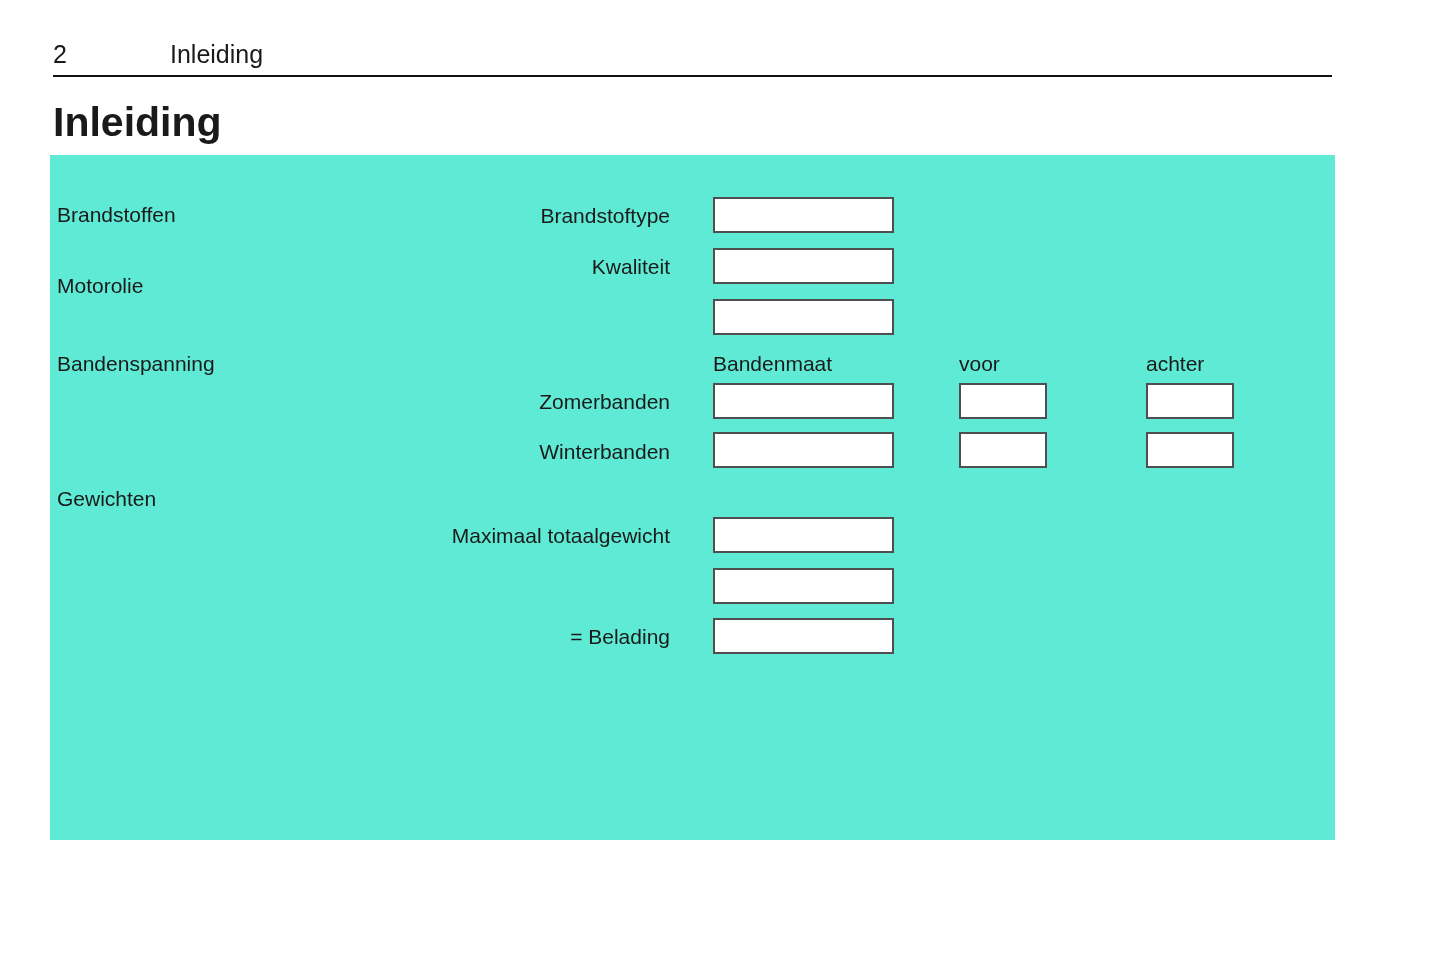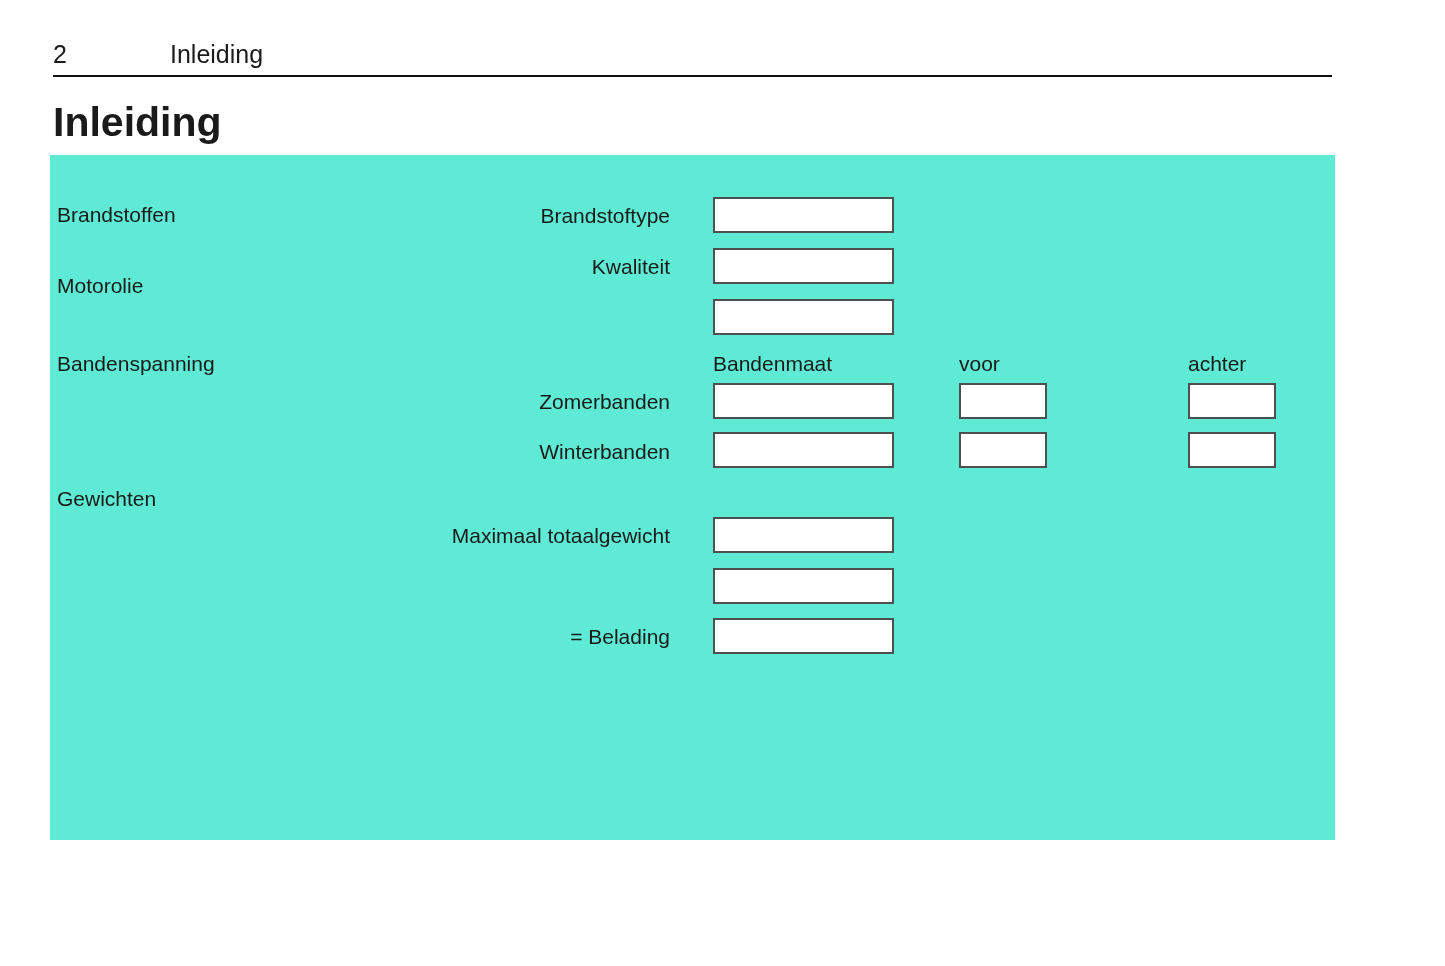--- a/index.html
+++ b/index.html
@@ -87,21 +87,21 @@
     font-family: "Liberation Sans", sans-serif;
     font-size: 19px;
     color: #1a1a1a;
     padding: 2px 6px;
     outline: none;
     border-radius: 0;
   }
   .box.small { width: 88px; }
   .wide-col  { left: 627px; margin-left: 36px; }
   .front-col { left: 909px; }
-  .rear-col  { left: 1096px; margin-left: 42px; }
+  .rear-col  { left: 1096px; }
 </style>
 </head>
 <body>
 
 <div class="page">
 
   <div class="running-header">
     <span class="page-num">2</span>
     <span class="chapter">Inleiding</span>
   </div>

